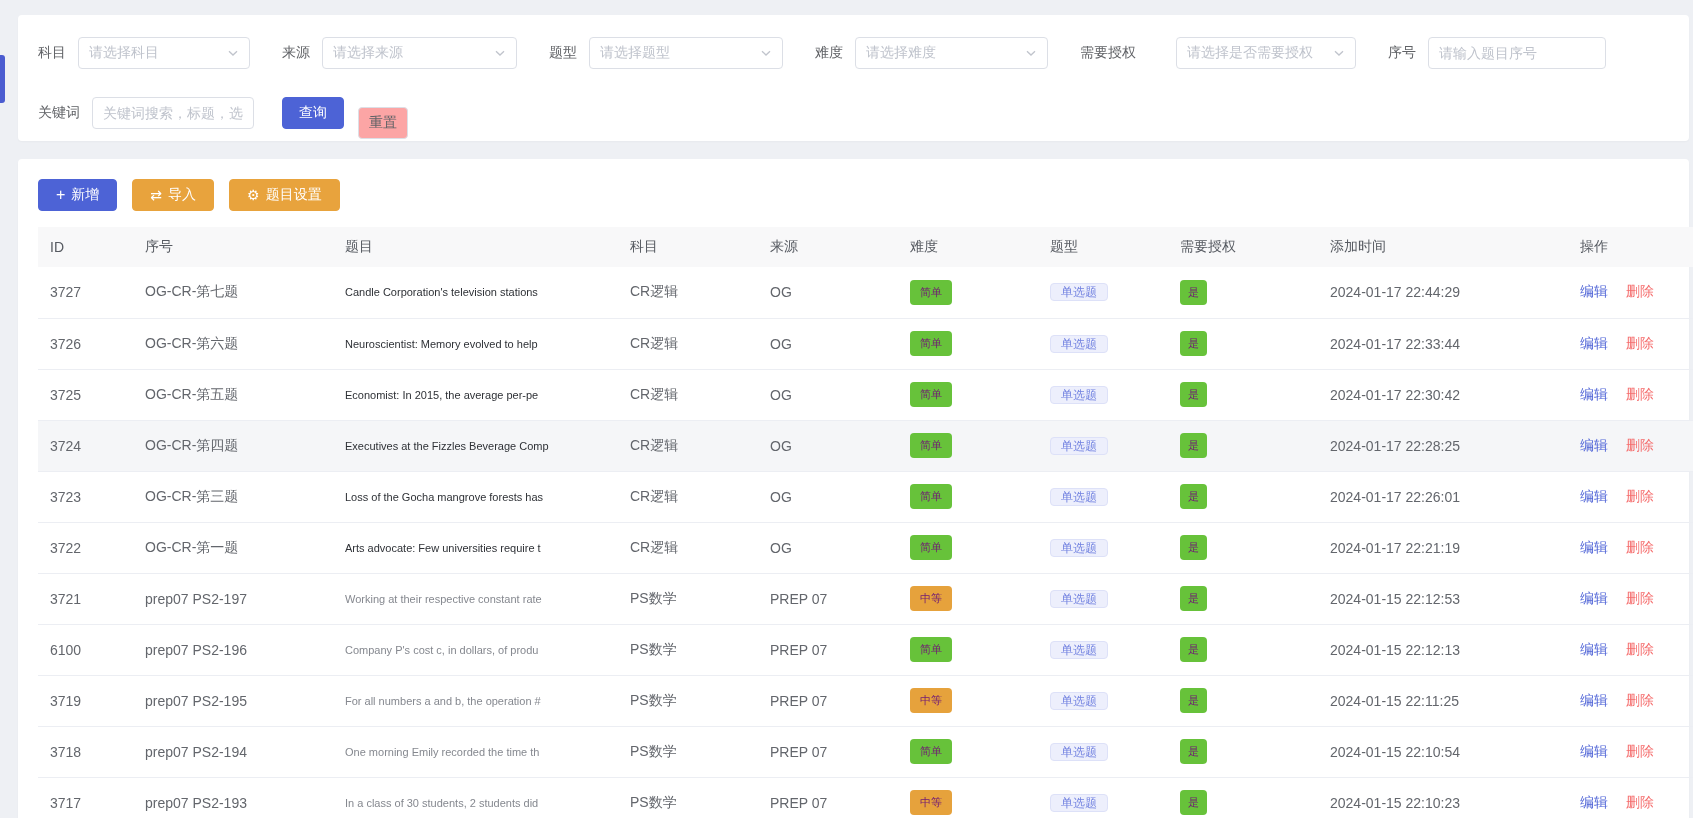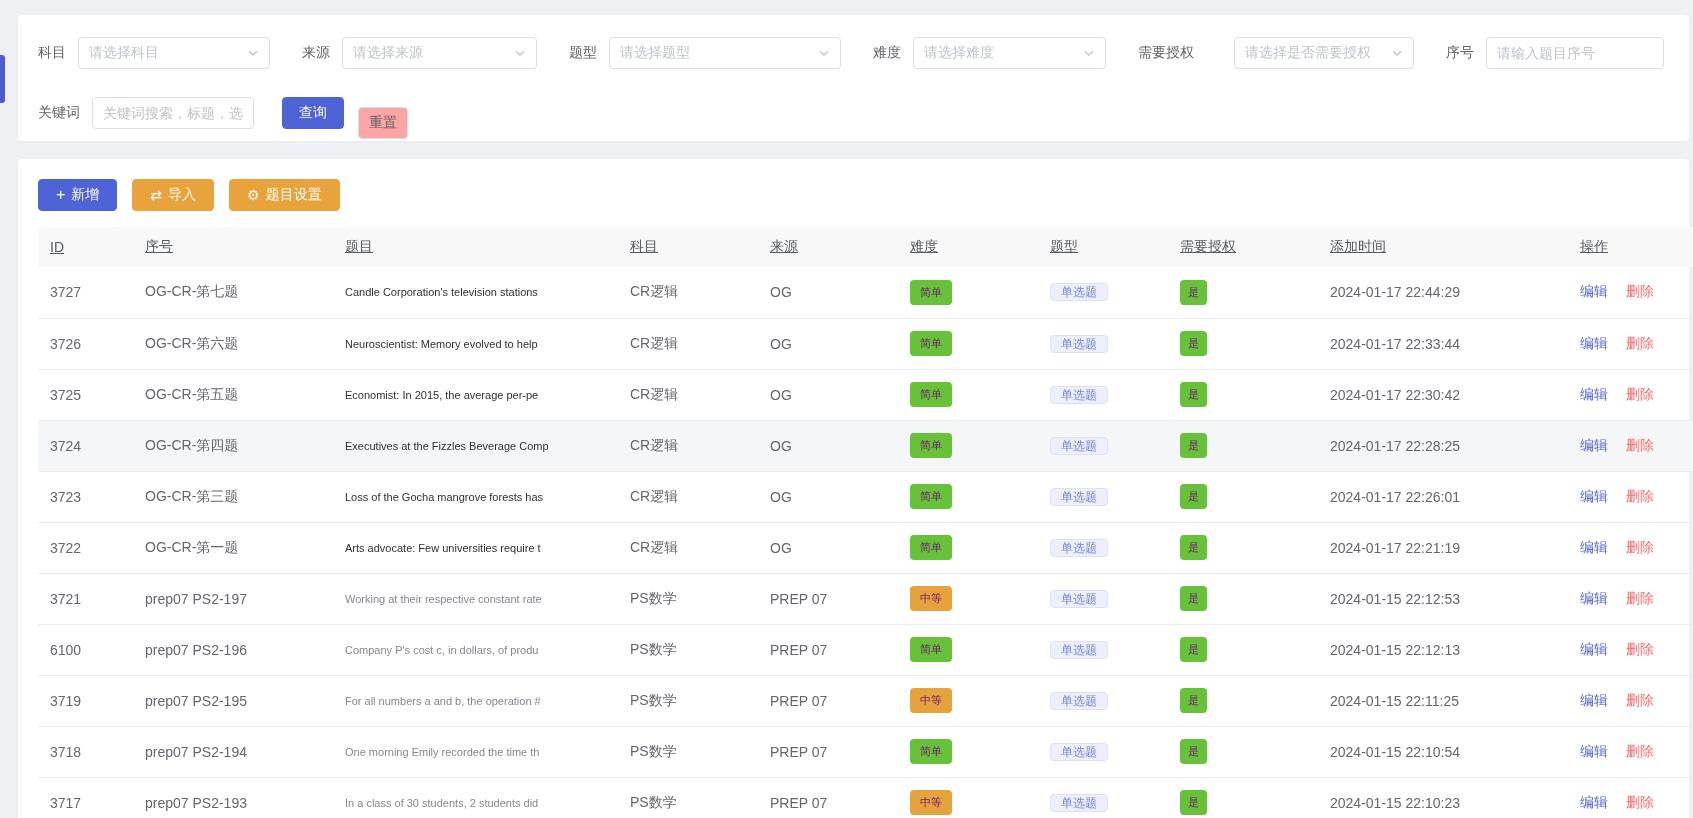--- a/index.html
+++ b/index.html
@@ -46,21 +46,21 @@
     background: #fff;
     display: flex; align-items: center;
     padding: 0 10px;
     color: #606266;
   }
   .select-box { justify-content: space-between; cursor: pointer; }
   .placeholder { color: #bfc3cc; font-size: 14px; overflow: hidden; white-space: nowrap; }
   .text-input { outline: none; font-size: 14px; font-family: inherit; }
   .text-input::placeholder { color: #bfc3cc; }
 
-  .w-s1 { width: 192px; } .w-s2 { width: 195px; } .w-s3 { width: 232px; }
+  .w-s1 { width: 172px; } .w-s2 { width: 195px; } .w-s3 { width: 194px; }
   .w-s4 { width: 193px; } .w-s5 { width: 180px; margin-left: 28px; } .w-i6 { width: 178px; }
   .w-kw { width: 162px; }
 
   .chev { flex: 0 0 auto; margin-left: 8px; display: inline-flex; }
 
   .btn {
     display: inline-flex; align-items: center; justify-content: center;
     height: 32px; border-radius: 4px; border: 1px solid transparent;
     font-size: 14px; cursor: pointer; white-space: nowrap;
     font-family: inherit;
@@ -88,21 +88,21 @@
     width: 1655px;
     font-size: 14px;
   }
   .data-table th {
     background: #f8f8f9;
     height: 40px;
     text-align: left;
     font-weight: 400;
     color: #565a61;
     padding: 0 12px;
-    white-space: nowrap; overflow: hidden; text-decoration: underline;
+    white-space: nowrap; overflow: hidden;
   }
   .data-table td {
     height: 51px;
     padding: 0 12px;
     border-bottom: 1px solid #eceef3;
     white-space: nowrap; overflow: hidden;
     color: #63666c;
   }
   .data-table tr.hovered td { background: #f5f6f8; }
   td.cell-title { color: #2e3136; font-size: 11px; }

